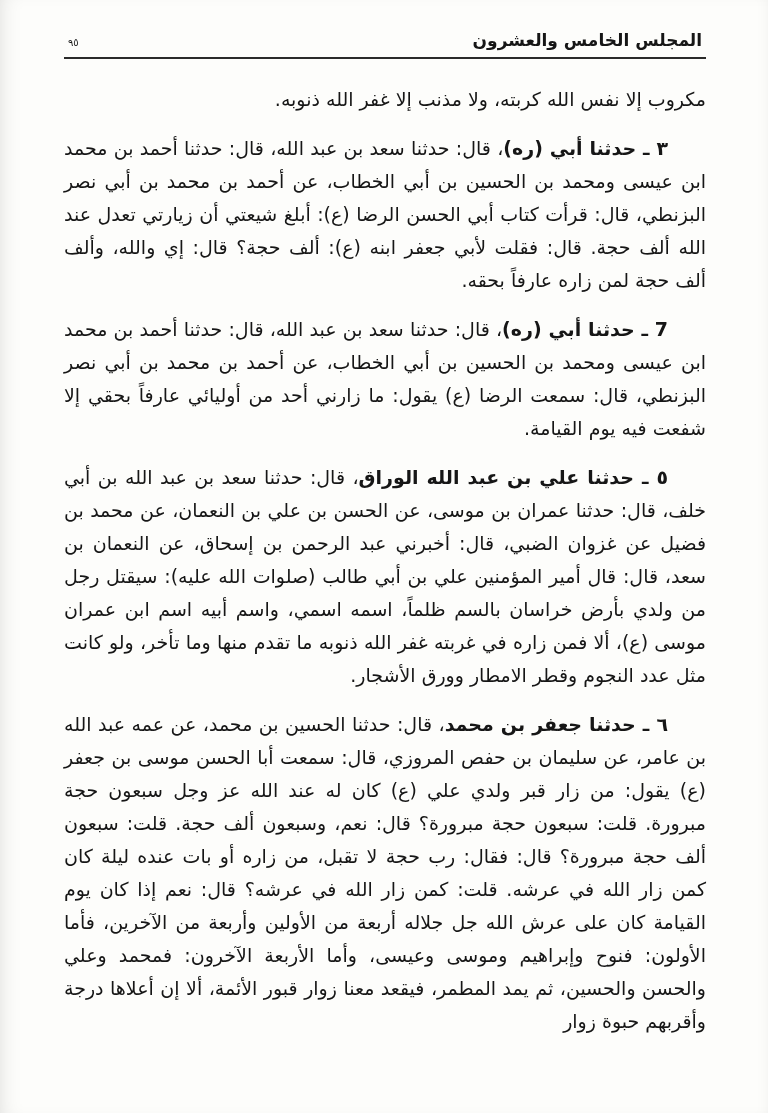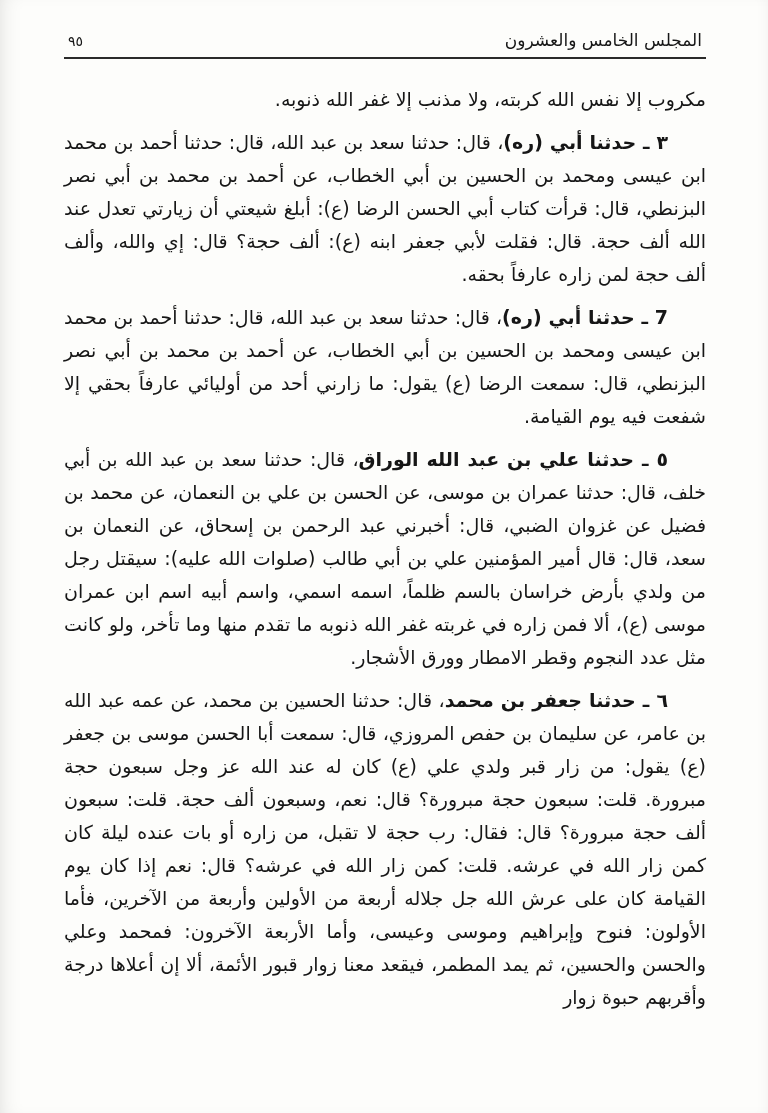--- a/index.html
+++ b/index.html
@@ -19,45 +19,45 @@
     box-shadow: inset 14px 0 24px -18px rgba(0,0,0,.18), inset -10px 0 18px -16px rgba(0,0,0,.10);
   }
 
   .page-header {
     display: flex;
     justify-content: space-between;
     align-items: baseline;
     padding: 0 4px 7px 4px;
   }
   .chapter-title {
-    font-weight: normal;
+    font-weight: bold;
     font-size: 17px;
     letter-spacing: 0.2px;
   }
   .page-number {
-    font-size: 14px;
+    font-size: 10px;
   }
   .header-rule {
     border: none;
     border-top: 2px solid #2a2a2a;
     height: 0;
     margin: 0 0 24px 0;
   }
 
   .page-body {
     font-size: 19px;
     line-height: 33px;
     text-align: justify;
   }
   .page-body p { direction: rtl; }
 
   .continuation { margin-top: 0; }
 
   .hadith {
-    margin-top: 10px;
+    margin-top: 16px;
     text-indent: 38px;
   }
   .hadith .lead { font-weight: bold; }
 </style>
 </head>
 <body>
 
 <div class="page">
 
   <header class="page-header">

